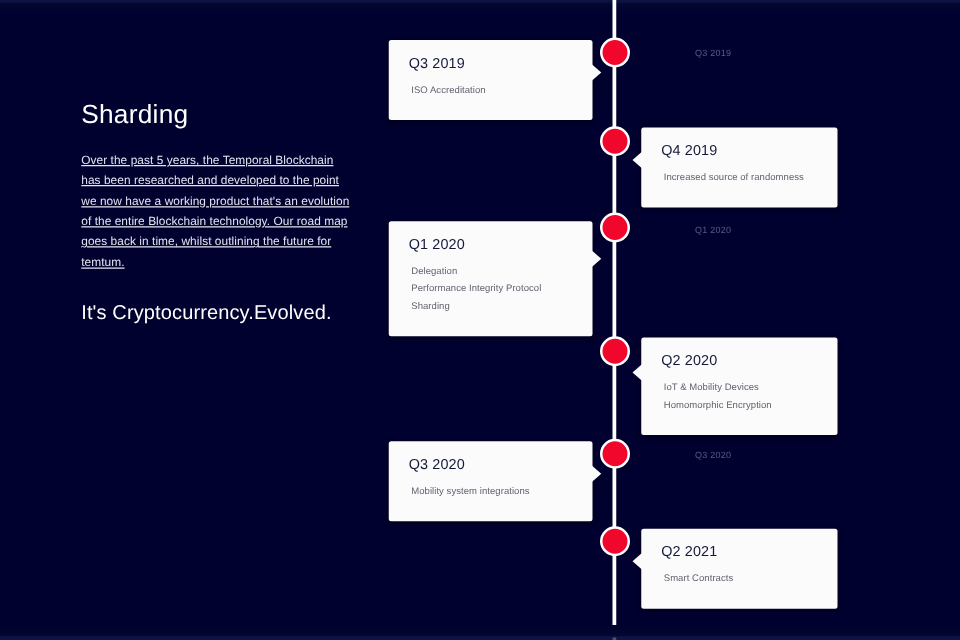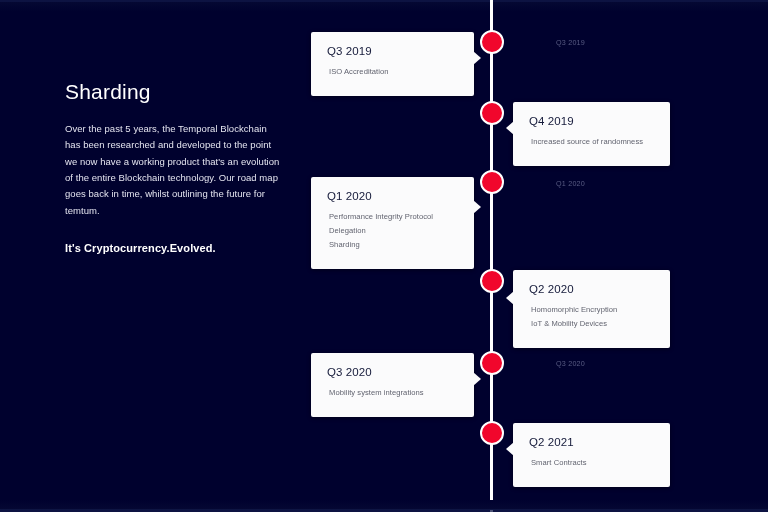--- a/index.html
+++ b/index.html
@@ -61,26 +61,27 @@
     letter-spacing: .2px;
     line-height: 1.1;
   }
   #intro p.body {
     margin: 0;
     color: #e3e4ef;
     font-size: 9.5px;
     line-height: 1.72;
     letter-spacing: .05px;
     font-weight: 400;
+    text-decoration: underline;
   }
   #intro p.tagline {
     margin: 23px 0 0 0;
     color: #ffffff;
-    font-size: 11px;
-    font-weight: 700;
+    font-size: 16px;
+    font-weight: 400;
     letter-spacing: .1px;
   }
 
   
   #spine {
     position: absolute;
     left: 490px;
     top: 0;
     width: 3px;
     height: 512px;
@@ -193,33 +194,33 @@
         <div class="q">Q4 2019</div>
         <ul>
           <li>Increased source of randomness</li>
         </ul>
       </div>
       <div class="node" style="top: 170px;"></div>
       <div class="card left" style="top: 177px;">
         <div class="notch" style="top: 23px;"></div>
         <div class="q">Q1 2020</div>
         <ul>
+          <li>Delegation</li>
           <li>Performance Integrity Protocol</li>
-          <li>Delegation</li>
           <li>Sharding</li>
         </ul>
       </div>
       <div class="ghost-label" style="left: 556px; top: 179px;">Q1 2020</div>
       <div class="node" style="top: 269px;"></div>
       <div class="card right" style="top: 270px;">
         <div class="notch" style="top: 21px;"></div>
         <div class="q">Q2 2020</div>
         <ul>
+          <li>IoT &amp; Mobility Devices</li>
           <li>Homomorphic Encryption</li>
-          <li>IoT &amp; Mobility Devices</li>
         </ul>
       </div>
       <div class="node" style="top: 351px;"></div>
       <div class="card left" style="top: 353px;">
         <div class="notch" style="top: 19px;"></div>
         <div class="q">Q3 2020</div>
         <ul>
           <li>Mobility system integrations</li>
         </ul>
       </div>

